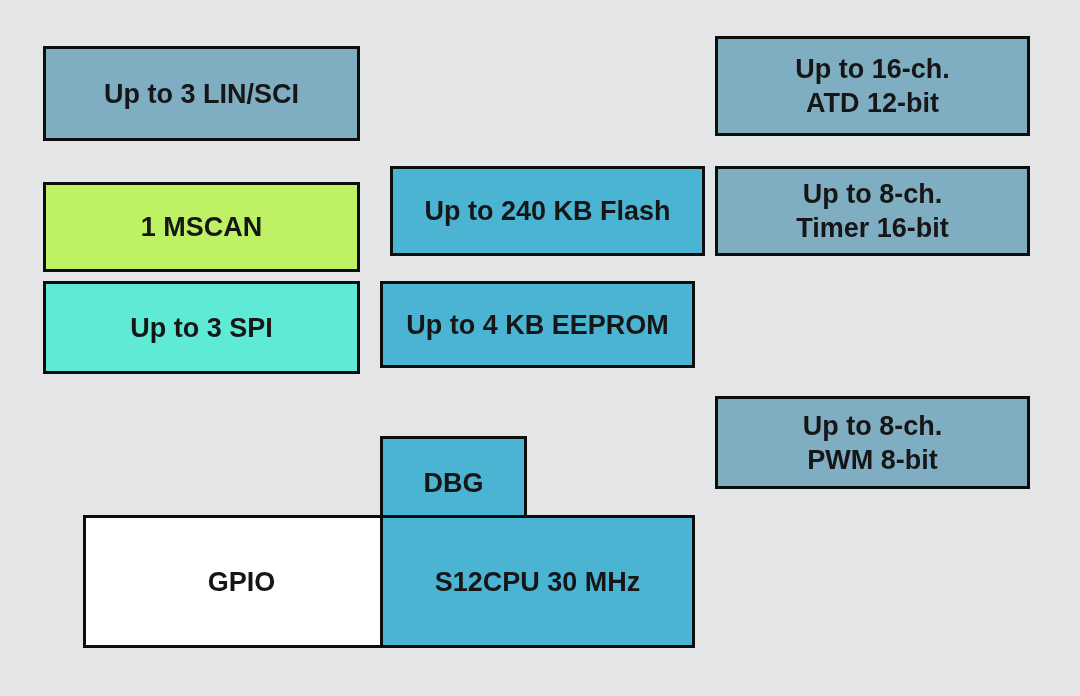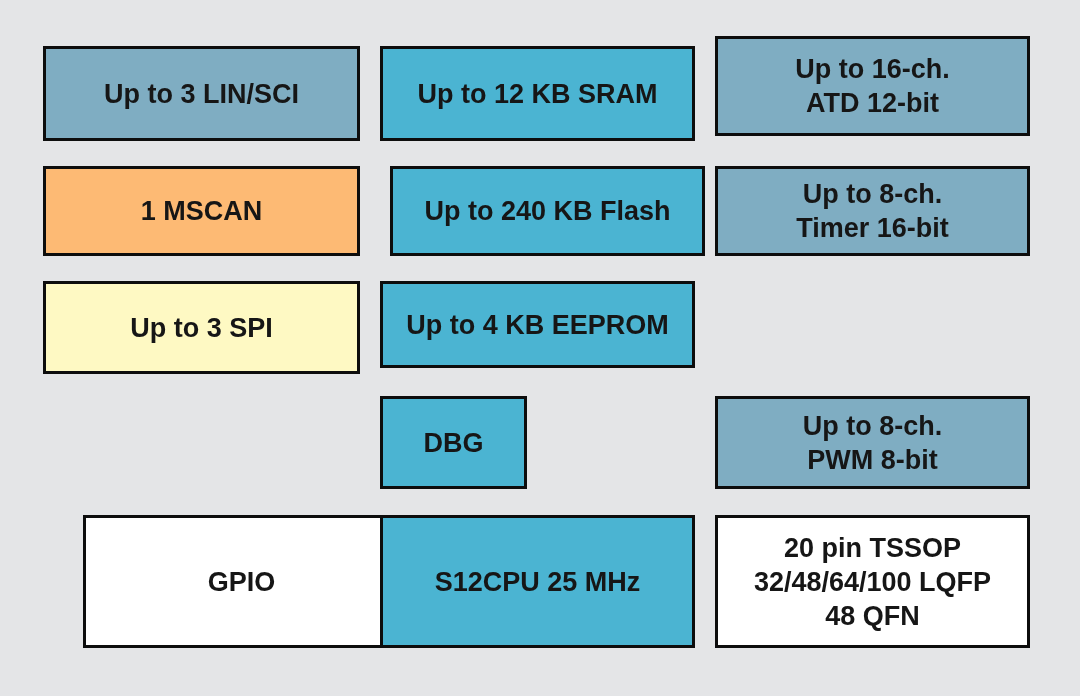--- a/index.html
+++ b/index.html
@@ -48,67 +48,59 @@
 </style>
 </head>
 <body>
 
 <div class="canvas">
 
   <div class="block b-lin" style="background: rgb(127, 173, 194);">
     <span class="lbl">Up to 3 LIN/SCI</span>
   </div>
 
-  <div class="block b-sram" style="background: rgb(75, 180, 210);">
-    <span class="lbl">Up to 12 KB SRAM</span>
-  </div>
 
   <div class="block b-atd" style="background: rgb(127, 173, 194);">
     <span class="lbl">Up to 16-ch.
 ATD 12-bit</span>
   </div>
 
-  <div class="block b-mscan" style="background: #fdba74;">
+  <div class="block b-mscan" style="background: #bef264; margin-top: 16px;">
     <span class="lbl">1 MSCAN</span>
   </div>
 
   <div class="block b-flash" style="background: rgb(75, 180, 210);">
     <span class="lbl">Up to 240 KB Flash</span>
   </div>
 
   <div class="block b-timer" style="background: rgb(127, 173, 194);">
     <span class="lbl">Up to 8-ch.
 Timer 16-bit</span>
   </div>
 
-  <div class="block b-spi" style="background: #fef9c3;">
+  <div class="block b-spi" style="background: #5eead4;">
     <span class="lbl">Up to 3 SPI</span>
   </div>
 
   <div class="block b-eeprom" style="background: rgb(75, 180, 210);">
     <span class="lbl">Up to 4 KB EEPROM</span>
   </div>
 
-  <div class="block b-dbg" style="background: rgb(75, 180, 210);">
+  <div class="block b-dbg" style="background: rgb(75, 180, 210); margin-top: 40px;">
     <span class="lbl">DBG</span>
   </div>
 
 
   <div class="block b-pwm" style="background: rgb(127, 173, 194);">
     <span class="lbl">Up to 8-ch.
 PWM 8-bit</span>
   </div>
 
   <div class="block b-gpio" style="background: rgb(255, 255, 255); margin-left: 40px;">
     <span class="lbl">GPIO</span>
   </div>
 
   <div class="block b-cpu" style="background: rgb(75, 180, 210);">
-    <span class="lbl">S12CPU 25 MHz</span>
+    <span class="lbl">S12CPU 30 MHz</span>
   </div>
 
-  <div class="block b-package" style="background: rgb(255, 255, 255);">
-    <span class="lbl">20 pin TSSOP
-32/48/64/100 LQFP
-48 QFN</span>
-  </div>
 
 </div>
 
 </body></html>

